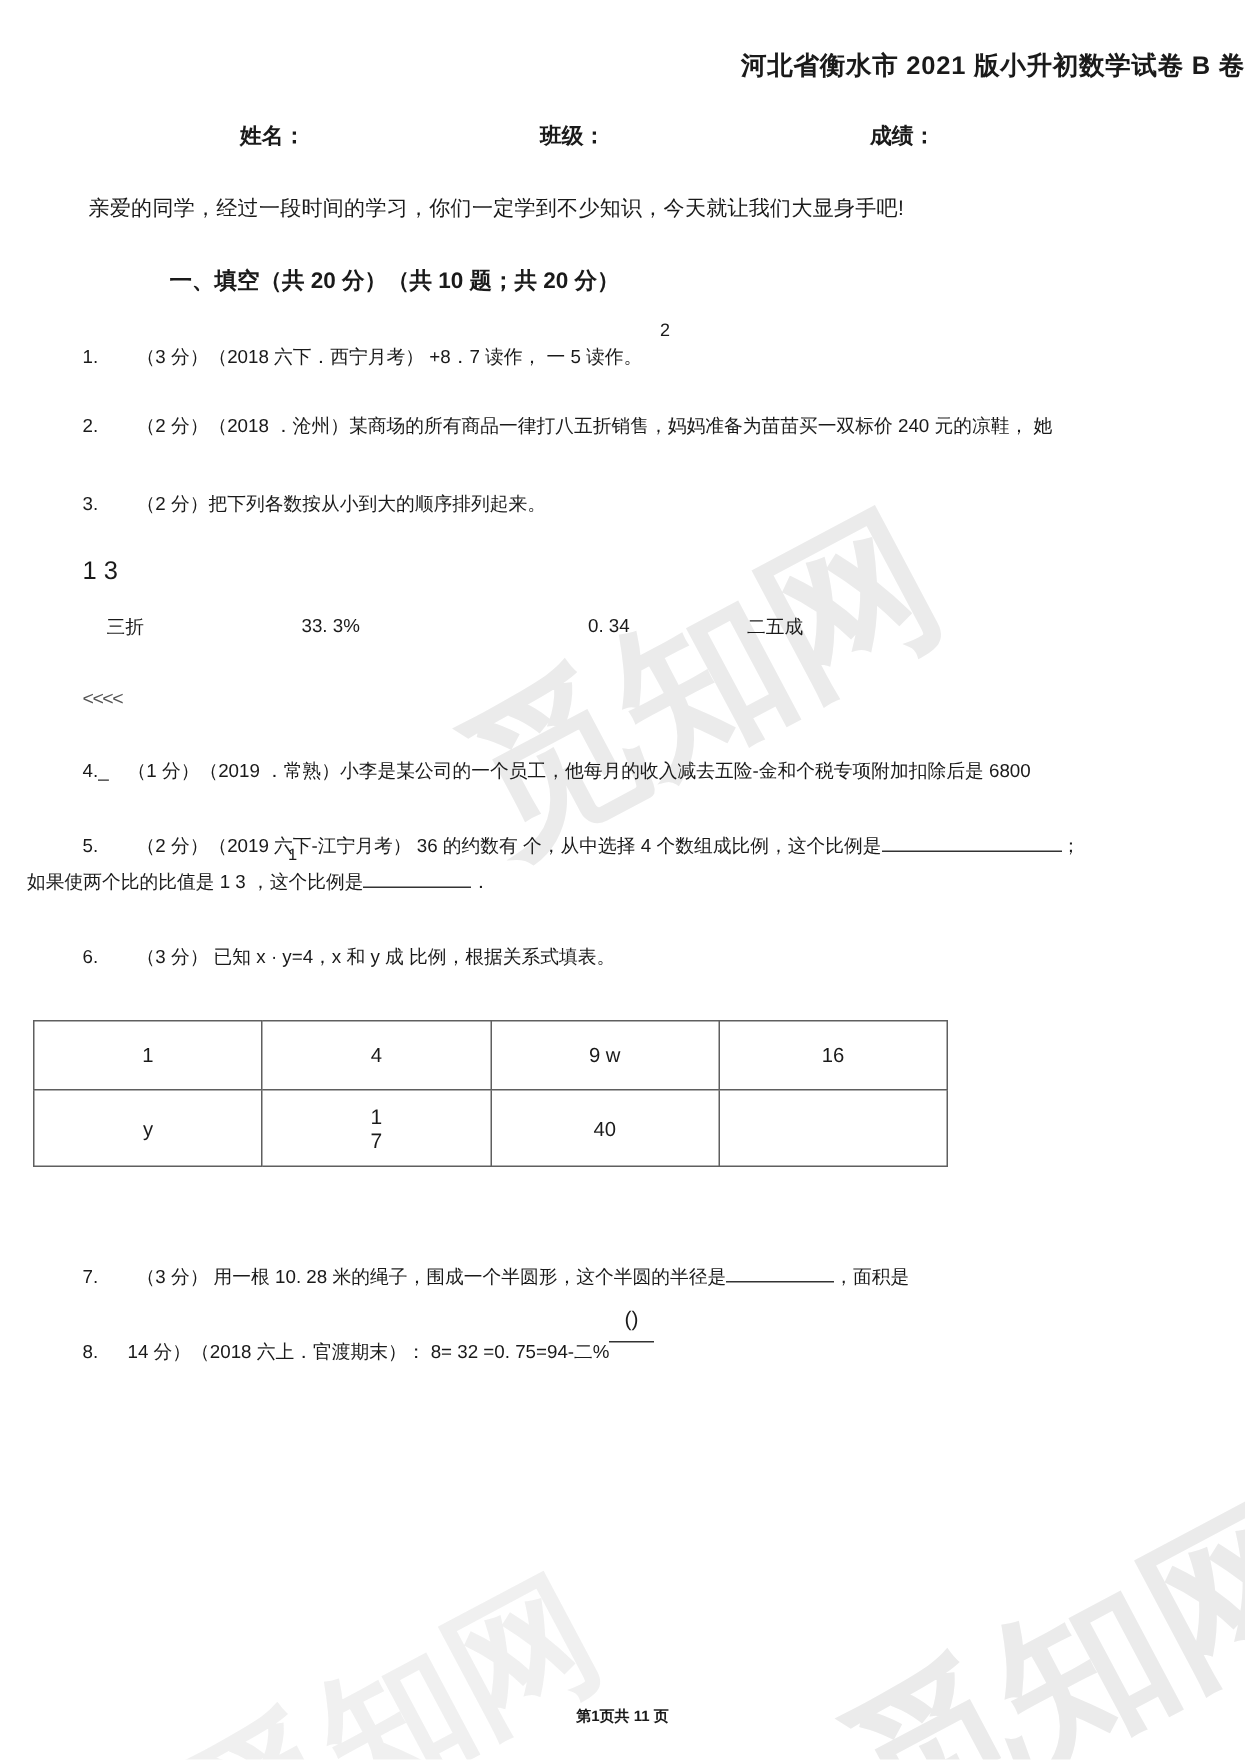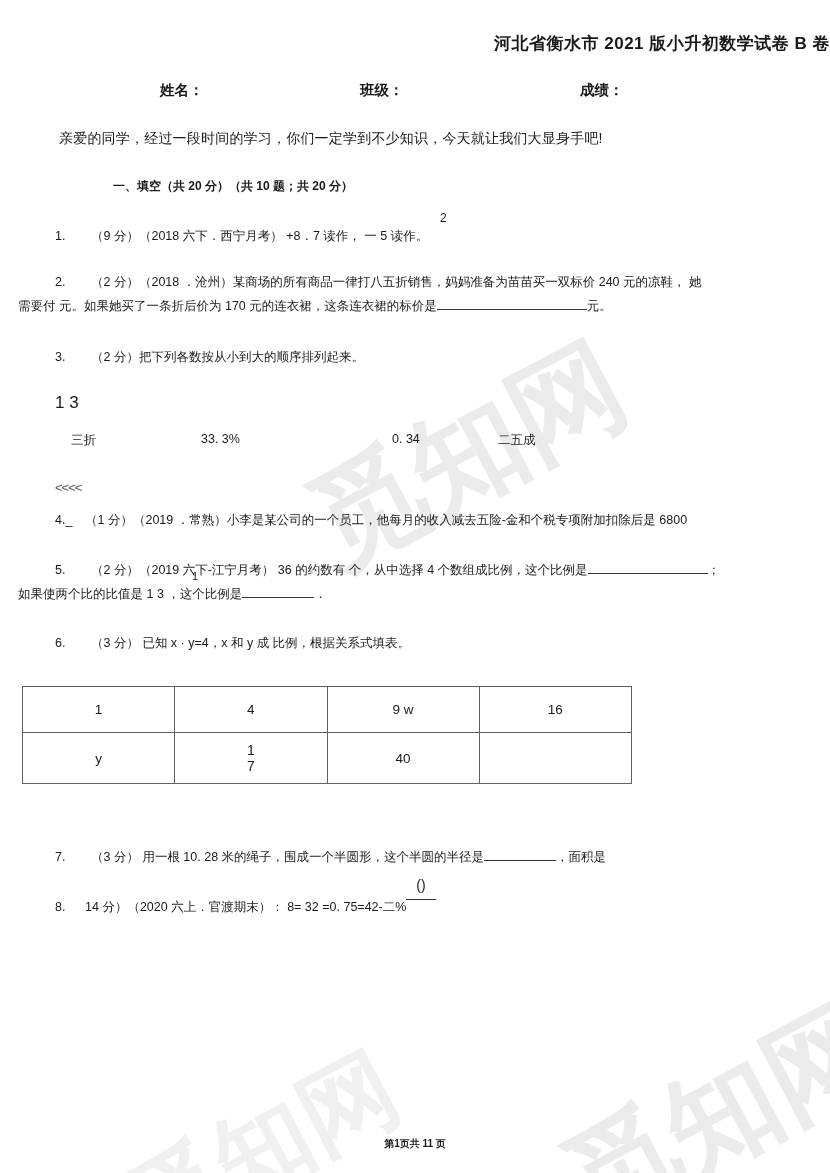--- a/index.html
+++ b/index.html
@@ -61,21 +61,21 @@
   .greeting {
     margin: 30px 0 0 0;
     padding-left: 59px;
     font-size: 14px;
     letter-spacing: .2px;
   }
 
   .section-head {
     margin: 30px 0 0 0;
     padding-left: 113px;
-    font-size: 12px;
+    font-size: 15px;
     font-weight: 700;
   }
 
   
   .q {
     font-size: 12.5px;
     line-height: 1.9;
     padding: 0 20px 0 55px;
     position: relative;
   }
@@ -211,29 +211,26 @@
     <div class="cell">成绩：</div>
   </div>
 
   <div class="greeting">亲爱的同学，经过一段时间的学习，你们一定学到不少知识，今天就让我们大显身手吧!</div>
 
   <div class="section-head">一、填空（共 20 分）（共 10 题；共 20 分）</div>
 
   <div class="q" id="q1">
     <span class="num">1.</span>
     <span class="float-sup sup2">2</span>
-    <div class="body">（9 分）（2018 六下．西宁月考）  +8．7 读作，  一  5 读作。</div>
+    <div class="body">（3 分）（2018 六下．西宁月考）  +8．7 读作，  一  5 读作。</div>
   </div>
 
   <div class="q" style="margin-top:22px">
     <span class="num">2.</span>
     <div class="body">（2 分）（2018 ．沧州）某商场的所有商品一律打八五折销售，妈妈准备为苗苗买一双标价 240 元的凉鞋，  她</div>
-  </div>
-  <div class="q-row2">
-    <span>需要付  元。如果她买了一条折后价为 170 元的连衣裙，这条连衣裙的标价是</span><span class="blank-l"></span><span>元。</span>
   </div>
 
   <div class="q" style="margin-top:28px">
     <span class="num">3.</span>
     <div class="body">（2 分）把下列各数按从小到大的顺序排列起来。</div>
   </div>
 
   <div class="choice-line">
     <span class="choice-frac">
       <span class="top">1</span>
@@ -242,21 +239,21 @@
     <span class="choices">
       <span class="c0">三折</span>
       <span class="c1">33. 3%</span>
       <span class="c2">0. 34</span>
       <span class="c3">二五成</span>
     </span>
   </div>
 
   <div class="lt-row">&lt;&lt;&lt;&lt;</div>
 
-  <div class="q" style="margin-top:14px">
+  <div class="q" style="margin-top:30px">
     <span class="num">4._</span>
     <div class="body" style="padding-left:30px">（1 分）（2019 ．常熟）小李是某公司的一个员工，他每月的收入减去五险-金和个税专项附加扣除后是 6800</div>
   </div>
 
   <div class="q" style="margin-top:26px">
     <span class="num">5.</span>
     <div class="body"><span>（2 分）（2019 六下-江宁月考）  36 的约数有 个，从中选择 4 个数组成比例，这个比例是</span><span class="blank-m"></span><span>；</span></div>
   </div>
   <div class="q-row2" id="q5row2">
     <span class="stray1">1</span>
@@ -296,18 +293,18 @@
     <span class="num">7.</span>
     <div class="body"><span>（3 分） 用一根 10. 28 米的绳子，围成一个半圆形，这个半圆的半径是</span><span class="blank-s"></span><span>，面积是</span></div>
   </div>
 
   <div class="q" id="q8">
     <span class="num">8.</span>
     <span class="paren-frac">
       <span>()</span>
       <span class="bar"></span>
     </span>
-    <div class="body" style="padding-left:30px">14 分）（2020 六上．官渡期末）： 8= 32 =0.  75=42-二%</div>
+    <div class="body" style="padding-left:30px">14 分）（2018 六上．官渡期末）： 8= 32 =0.  75=94-二%</div>
   </div>
 
 </div>
 
 <div class="footer">第1页共 11 页</div>
 
 </body></html>

